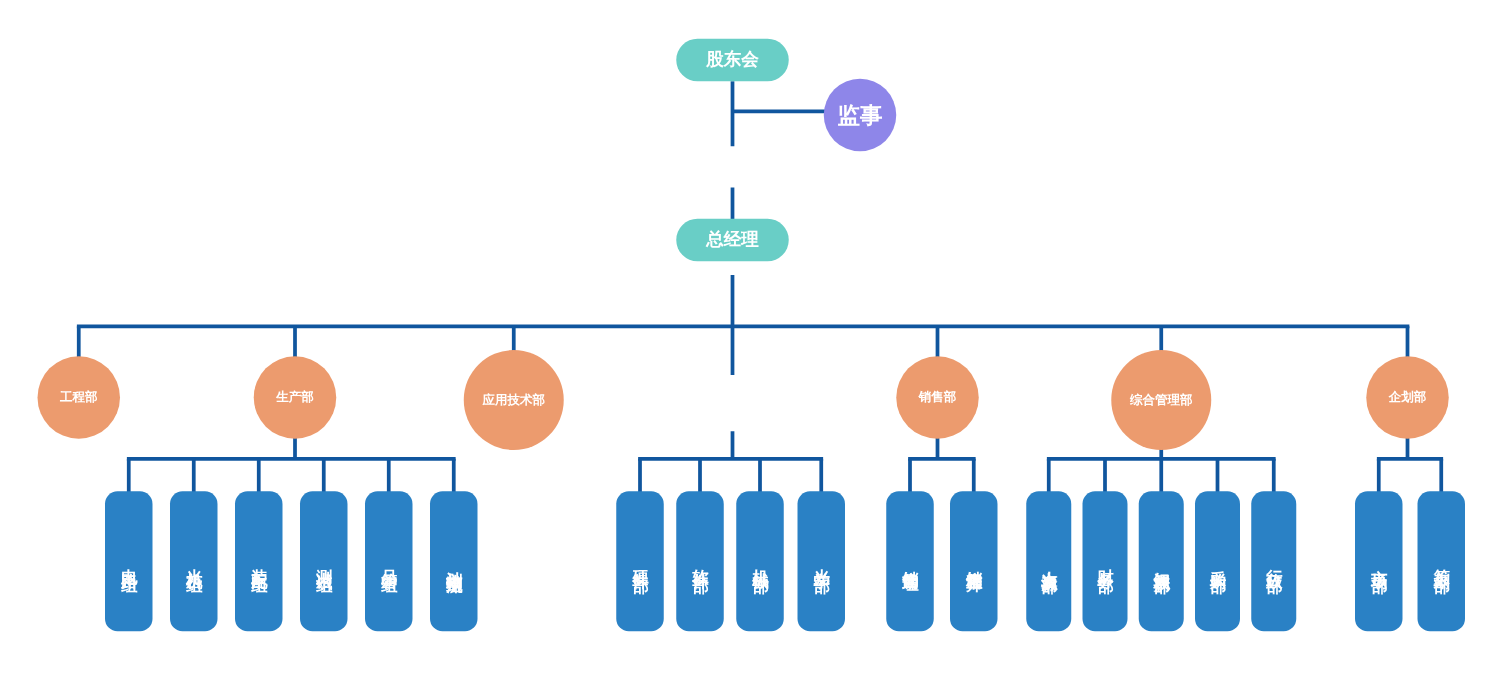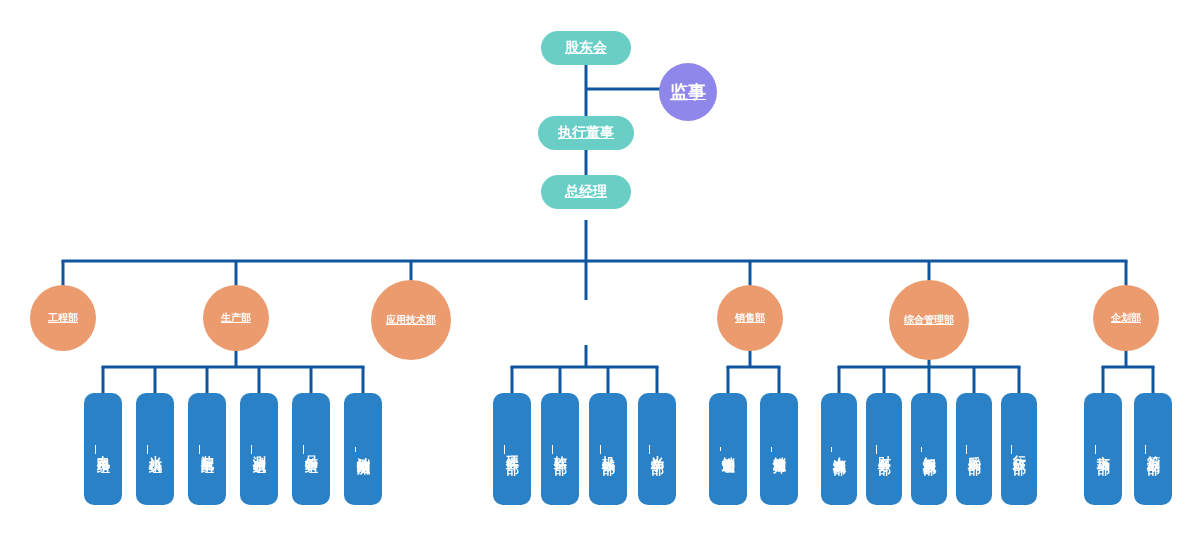--- a/index.html
+++ b/index.html
@@ -14,21 +14,21 @@
     color:#ffffff;font-weight:600;box-sizing:border-box;text-align:center;
   }
   .pill{background:var(--teal);border-radius:17px;font-size:14px;}
   .circle{border-radius:50%;font-size:10px;}
   .dept{background:var(--orange);}
   .supervisor{background:var(--purple);font-size:18px;}
   .team{
     background:var(--blue);border-radius:10px;font-size:13px;
     writing-mode:vertical-rl;text-orientation:upright;letter-spacing:3px;
   }
-  .label{pointer-events:none;text-decoration:underline;}
+  .label{pointer-events:none;}
 </style>
 </head>
 <body>
 
 <div id="canvas">
 
   <svg id="edges" viewBox="0 0 1200 540">
     <path class="edge" d="M586 65 V117"></path>
     <path class="edge" d="M586 89 H688"></path>
     <path class="edge" d="M586 150 V186"></path>
@@ -75,23 +75,20 @@
     <path class="edge" d="M1101.5 367 H1154.5"></path>
     <path class="edge" d="M1103 367 V400"></path>
     <path class="edge" d="M1153 367 V400"></path>
   </svg>
 
   <div class="node pill" style="left:541px;top:31px;width:90px;height:34px">
     <span class="label">股东会</span>
   </div>
   <div class="node circle supervisor" style="left:659px;top:63px;width:58px;height:58px">
     <span class="label">监事</span>
-  </div>
-  <div class="node pill" style="left:538px;top:116px;width:96px;height:34px">
-    <span class="label">执行董事</span>
   </div>
   <div class="node pill" style="left:541px;top:175px;width:90px;height:34px">
     <span class="label">总经理</span>
   </div>
 
   <div class="node circle dept" style="left:30px;top:285px;width:66px;height:66px">
     <span class="label">工程部</span>
   </div>
   <div class="node circle dept" style="left:203px;top:285px;width:66px;height:66px">
     <span class="label">生产部</span>

